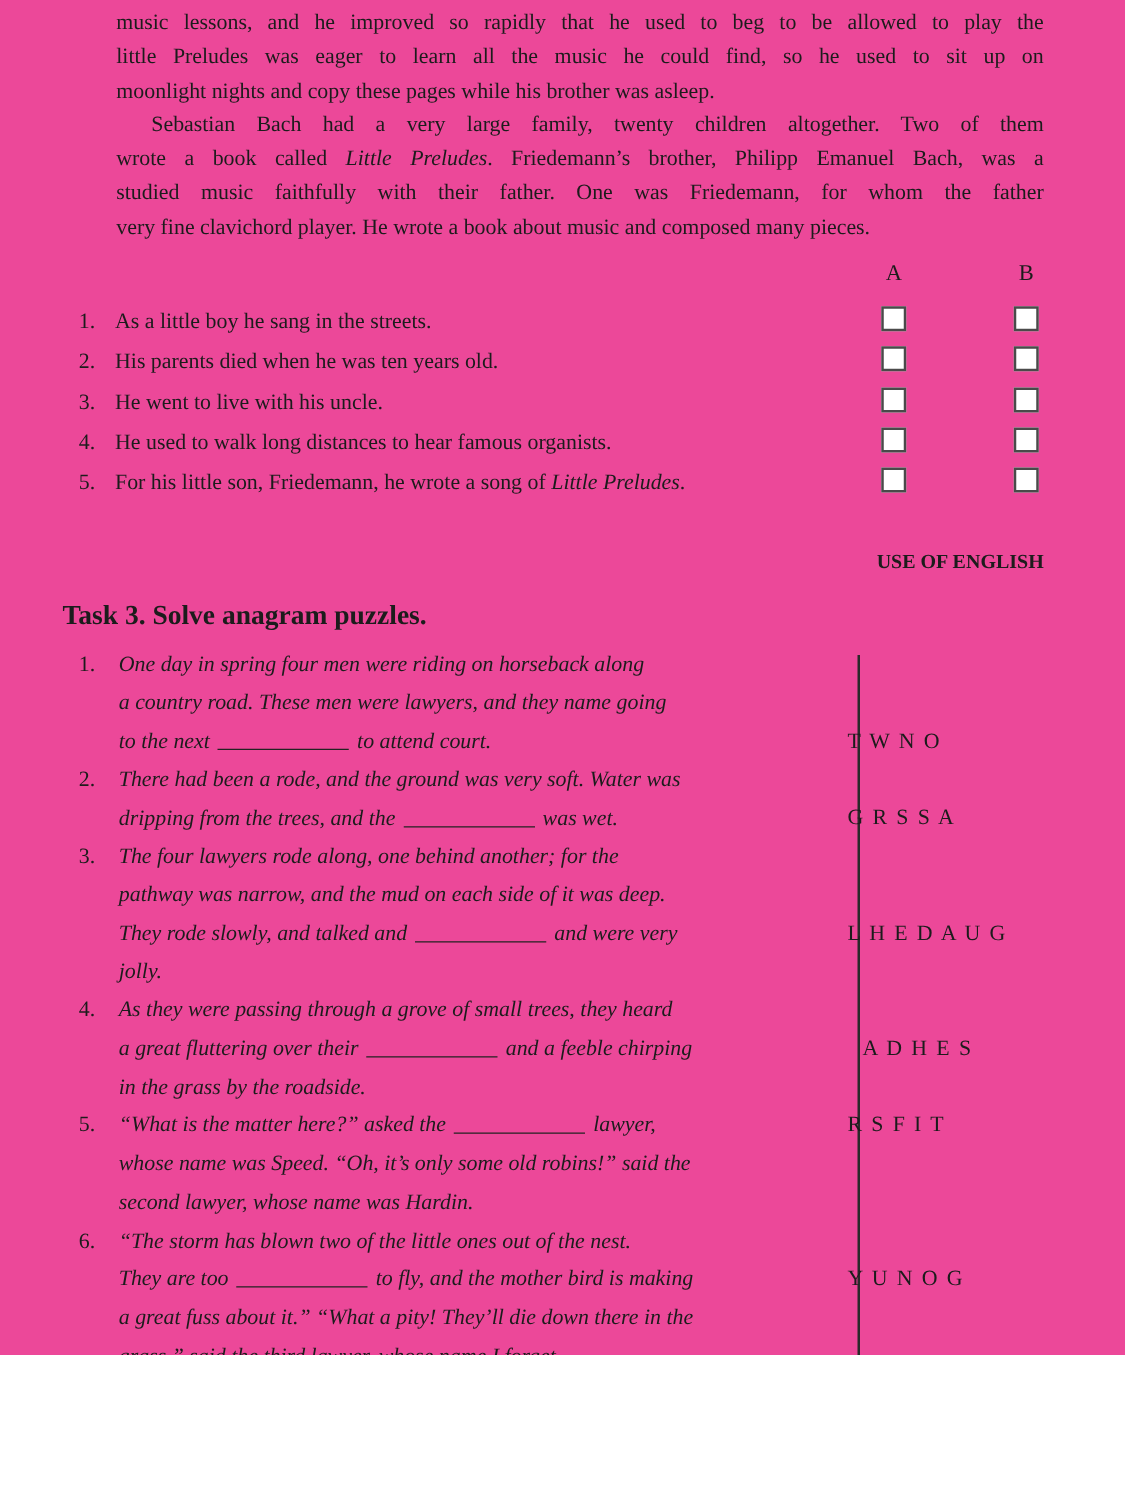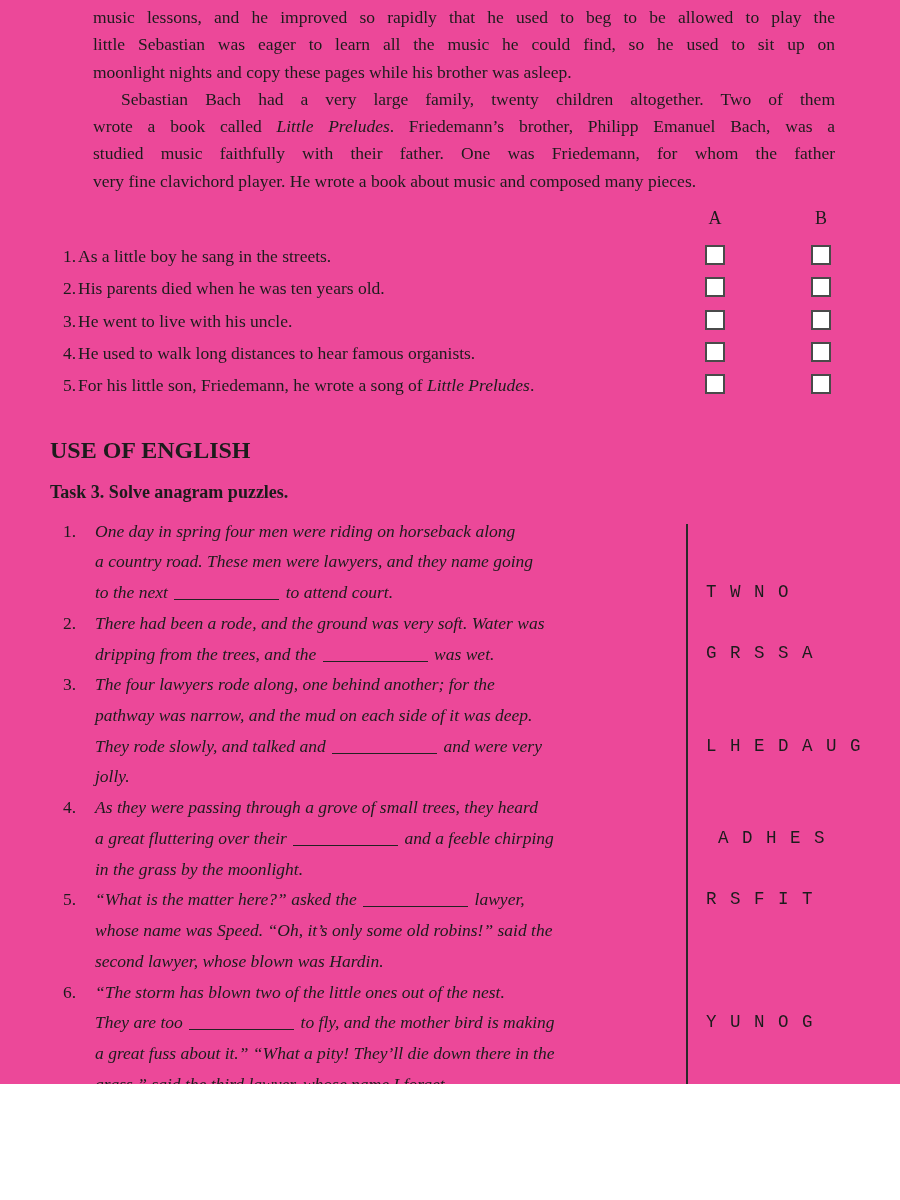--- a/index.html
+++ b/index.html
@@ -25,61 +25,60 @@
 
   
   .tf-section { position:relative; margin:10px 65px 0 50px; }
   .ab-headers { position:relative; height:26px; line-height:26px; font-size:18px; }
   .ab-col { position:absolute; width:20px; text-align:center; }
   .ab-a { left:655px; }
   .ab-b { left:761px; }
   .tf-rows { margin-top:9px; }
   .tf-row { position:relative; height:32.3px; line-height:32.3px; }
   .tf-num { position:absolute; left:13px; top:0; }
-  .tf-text { display:block; margin-left:28px; white-space:nowrap; }
+  .tf-text { display:block; margin-left:42px; white-space:nowrap; }
   .box {
     position:absolute; top:5px;
     width:16px; height:16px;
     border:2px solid #4a4a4a;
     background:#fff;
   }
   .box-a { left:655px; }
   .box-b { left:761px; }
 
   
   .use-heading {
     margin:36px 65px 16px 50px;
-    text-align:left;
+    text-align:right;
     font-weight:bold;
-    font-size:24px;
+    font-size:16px;
     line-height:24px;
   }
   .task-heading {
     margin:18px 65px 0 50px;
     font-weight:bold;
-    font-size:18px;
+    font-size:22px;
     line-height:24px;
   }
 
   
   .task-list { position:relative; margin:12px 0 0 50px; }
   .vrule {
     position:absolute; left:636px; top:8px;
     height:calc(100% - 18px);
     width:1.5px; background:#2a2a2a;
   }
   .task-item { position:relative; padding-left:45px; }
   .task-num { position:absolute; left:13px; top:0; line-height:30.73px; }
   .tline { line-height:30.73px; white-space:nowrap; width:575px;font-style:italic; }
   .anagram {
-    position:absolute; left:656px;
+    position:absolute; left:628px;
     line-height:30.73px;
     letter-spacing:1.5px;
     white-space:nowrap;
-    font-family:Liberation Mono, monospace;
   }
 
   .blank {
     display:inline-block;
     width:105px; height:13px;
     border-bottom:1.6px solid #222;
     transform:translateY(2px);
     margin:0 2px;
   }
 
@@ -92,21 +91,21 @@
     letter-spacing:1px;
   }
 </style>
 </head>
 <body>
 
 <div class="page">
 
   <section class="reading">
       <div class="pline">music lessons, and he improved so rapidly that he used to beg to be allowed to play the</div>
-      <div class="pline">little Sebastian was eager to learn all the music he could find, so he used to sit up on</div>
+      <div class="pline">little Preludes was eager to learn all the music he could find, so he used to sit up on</div>
       <div class="pline last">moonlight nights and copy these pages while his brother was asleep.</div>
       <div class="pline indent">Sebastian Bach had a very large family, twenty children altogether. Two of them</div>
       <div class="pline">wrote a book called <i>Little Preludes</i>. Friedemann’s brother, Philipp Emanuel Bach, was a</div>
       <div class="pline">studied music faithfully with their father. One was Friedemann, for whom the father</div>
       <div class="pline last">very fine clavichord player. He wrote a book about music and composed many pieces.</div>
     </section>
 
   <section class="tf-section">
     <div class="ab-headers">
       <span class="ab-col ab-a">A</span>
@@ -171,28 +170,28 @@
           <div class="tline">The four lawyers rode along, one behind another; for the</div>
           <div class="tline">pathway was narrow, and the mud on each side of it was deep.</div>
           <div class="tline">They rode slowly, and talked and <span class="blank"></span> and were very</div>
           <div class="tline">jolly.</div>
           <div class="anagram" style="top: 61.46px;">L H E D A U G</div>
         </div>
         <div class="task-item">
           <span class="task-num">4.</span>
           <div class="tline">As they were passing through a grove of small trees, they heard</div>
           <div class="tline">a great fluttering over their <span class="blank"></span> and a feeble chirping</div>
-          <div class="tline">in the grass by the moonlight.</div>
+          <div class="tline">in the grass by the roadside.</div>
           <div class="anagram" style="top: 30.73px; margin-left: 12px;">A D H E S</div>
         </div>
         <div class="task-item">
           <span class="task-num">5.</span>
           <div class="tline">“What is the matter here?” asked the <span class="blank"></span> lawyer,</div>
           <div class="tline">whose name was Speed. “Oh, it’s only some old robins!” said the</div>
-          <div class="tline">second lawyer, whose blown was Hardin.</div>
+          <div class="tline">second lawyer, whose name was Hardin.</div>
           <div class="anagram" style="top: 0px;">R S F I T</div>
         </div>
         <div class="task-item">
           <span class="task-num">6.</span>
           <div class="tline">“The storm has blown two of the little ones out of the nest.</div>
           <div class="tline">They are too <span class="blank"></span> to fly, and the mother bird is making</div>
           <div class="tline">a great fuss about it.” “What a pity! They’ll die down there in the</div>
           <div class="tline">grass,” said the third lawyer, whose name I forget.</div>
           <div class="anagram" style="top: 30.73px;">Y U N O G</div>
         </div>

